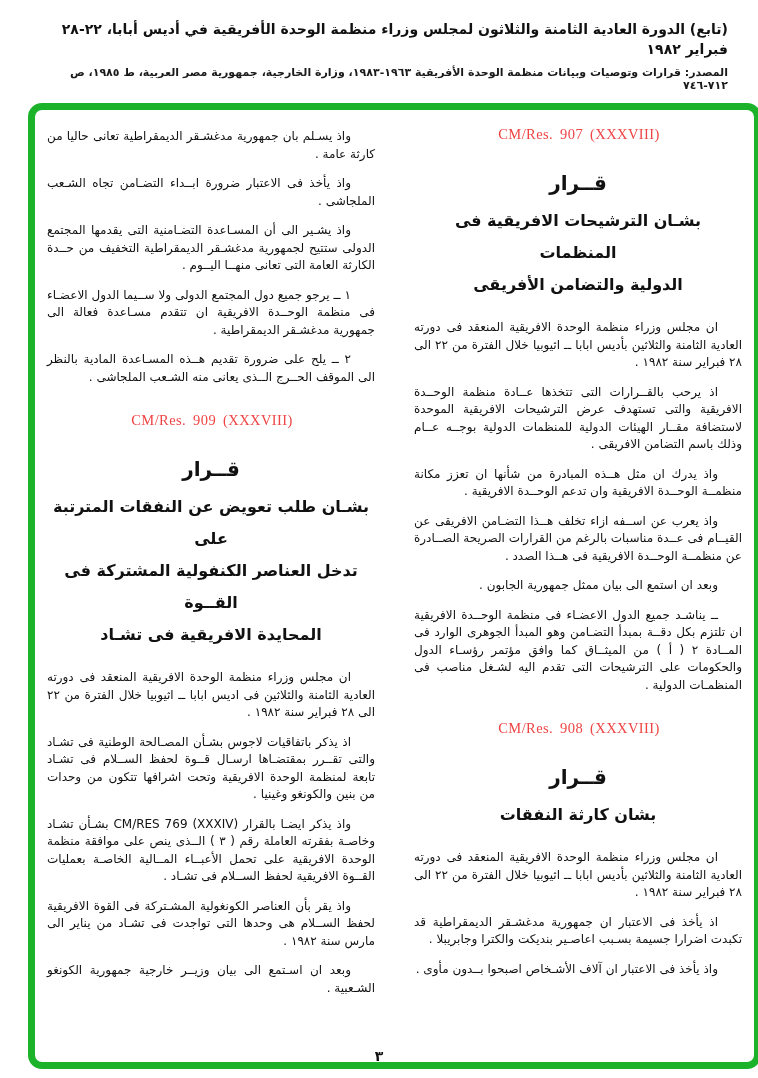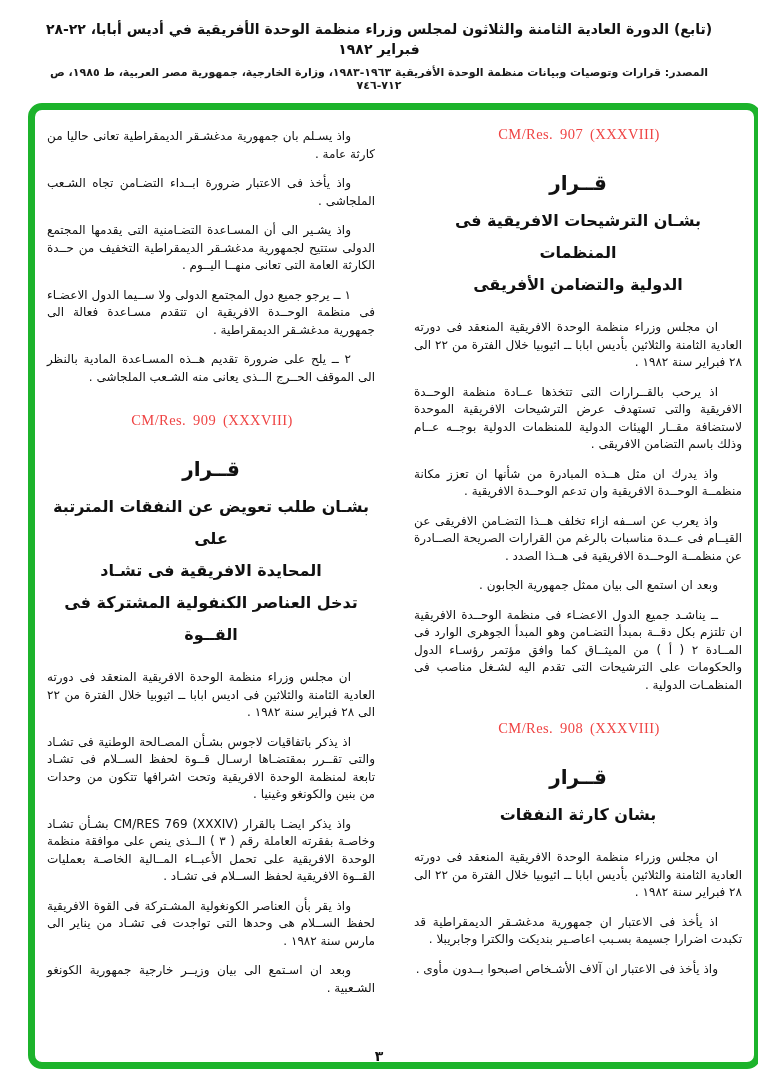--- a/index.html
+++ b/index.html
@@ -6,21 +6,21 @@
   body{
     width:758px;height:1078px;
     background:#ffffff;
     font-family:"DejaVu Sans",sans-serif;
     color:#111;
     position:relative;
     overflow:hidden;
   }
   .page-header{
     position:absolute;top:20px;left:30px;right:30px;
-    direction:rtl;text-align:center;
+    direction:rtl;text-align:right;
   }
   .header-line1{
     font-size:14px;font-weight:bold;line-height:1.4;
     letter-spacing:-0.2px;
   }
   .header-line2{
     margin-top:7px;
     font-size:11px;font-weight:bold;color:#1a1a1a;
   }
   .content-frame{
@@ -105,22 +105,22 @@
       <p class="para" style="margin-top:2px">واذ يسـلم بان جمهورية مدغشـقر الديمقراطية تعانى حاليا من كارثة عامة .</p>
       <p class="para">واذ يأخذ فى الاعتبار ضرورة ابــداء التضـامن تجاه الشـعب الملجاشى .</p>
       <p class="para">واذ يشـير الى أن المسـاعدة التضـامنية التى يقدمها المجتمع الدولى ستتيح لجمهورية مدغشـقر الديمقراطية التخفيف من حــدة الكارثة العامة التى تعانى منهــا اليــوم .</p>
       <p class="para">١ ــ يرجو جميع دول المجتمع الدولى ولا ســيما الدول الاعضـاء فى منظمة الوحــدة الافريقية ان تتقدم مسـاعدة فعالة الى جمهورية مدغشـقر الديمقراطية .</p>
       <p class="para">٢ ــ يلح على ضرورة تقديم هــذه المسـاعدة المادية بالنظر الى الموقف الحــرج الــذى يعانى منه الشـعب الملجاشى .</p>
 
       <div class="res-code gap-lg">CM/Res. 909 (XXXVIII)</div>
       <div class="res-heading">قــرار</div>
       <div class="subject">
         <div>بشـان طلب تعويض عن النفقات المترتبة على</div>
+        <div>تدخل العناصر الكنفولية المشتركة فى القــوة</div>
         <div>المحايدة الافريقية فى تشـاد</div>
-        <div>تدخل العناصر الكنفولية المشتركة فى القــوة</div>
       </div>
       <p class="para gap-md">ان مجلس وزراء منظمة الوحدة الافريقية المنعقد فى دورته العادية الثامنة والثلاثين فى اديس ابابا ــ اثيوبيا خلال الفترة من ٢٢ الى ٢٨ فبراير سنة ١٩٨٢ .</p>
       <p class="para">اذ يذكر باتفاقيات لاجوس بشـأن المصـالحة الوطنية فى تشـاد والتى تقــرر بمقتضـاها ارسـال قــوة لحفظ الســلام فى تشـاد تابعة لمنظمة الوحدة الافريقية وتحت اشرافها تتكون من وحدات من بنين والكونغو وغينيا .</p>
       <p class="para">واذ يذكر ايضـا بالقرار CM/RES 769 (XXXIV) بشـأن تشـاد وخاصـة بفقرته العاملة رقم ( ٣ ) الــذى ينص على موافقة منظمة الوحدة الافريقية على تحمل الأعبــاء المــالية الخاصـة بعمليات القــوة الافريقية لحفظ الســلام فى تشـاد .</p>
       <p class="para">واذ يقر بأن العناصر الكونغولية المشـتركة فى القوة الافريقية لحفظ الســلام هى وحدها التى تواجدت فى تشـاد من يناير الى مارس سنة ١٩٨٢ .</p>
       <p class="para">وبعد ان اسـتمع الى بيان وزيــر خارجية جمهورية الكونغو الشـعبية .</p>
     </div>
 
   </div>
 </div>

